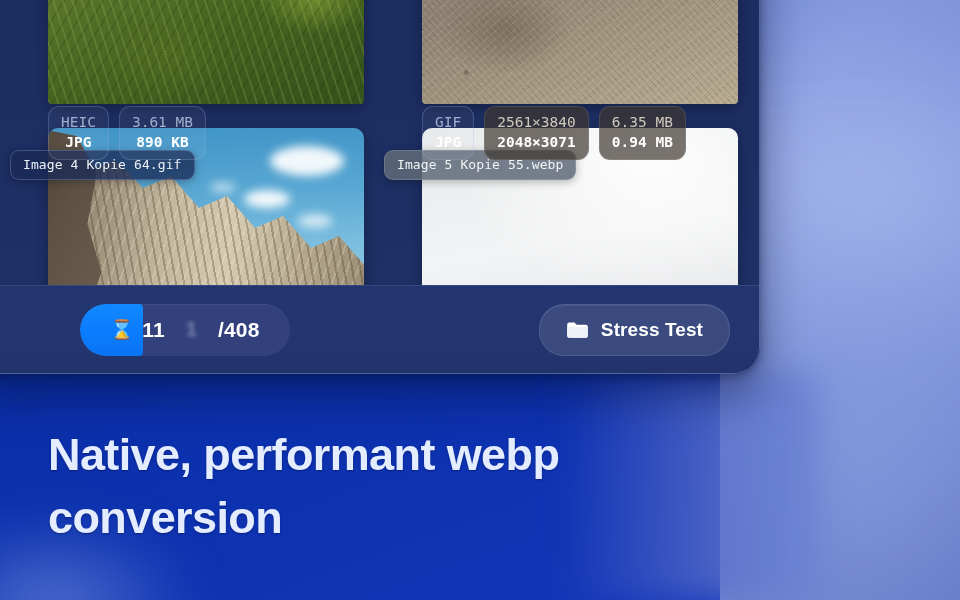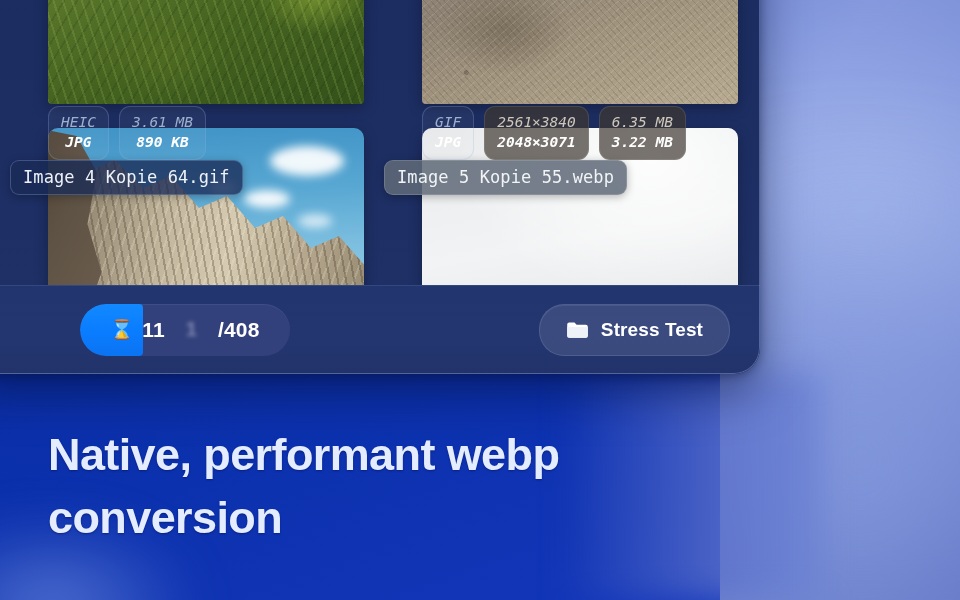--- a/index.html
+++ b/index.html
@@ -220,28 +220,28 @@
   .photo-light::after {
     content: "";
     position: absolute; inset: 0;
     background: radial-gradient(ellipse at 72% 14%, rgba(255,255,255,0.9) 0%, rgba(255,255,255,0) 60%);
   }
 
   
   .filename {
     position: absolute;
     left: 10px;
-    top: 32px;
+    top: 22px;
     z-index: 5;
     display: inline-flex;
     align-items: center;
     padding: 6px 12px 7px;
     border-radius: 9px;
     font-family: "DejaVu Sans Mono", monospace;
-    font-size: 17px;
+    font-size: 13px;
     letter-spacing: 0.1px;
     color: #eef2f8;
     background: rgba(26,42,86,0.78);
     border: 1px solid rgba(150,175,225,0.30);
     box-shadow: 0 2px 8px rgba(0,0,0,0.28);
     white-space: nowrap;
   }
   .filename.on-light {
     color: #f2f4f6;
     background: rgba(96,106,120,0.86);
@@ -265,21 +265,20 @@
     align-items: center;
     justify-content: center;
     padding: 6px 12px 7px;
     border-radius: 11px;
     font-family: "DejaVu Sans Mono", monospace;
     font-size: 14.5px;
     line-height: 1.33;
     background: rgba(255,255,255,0.045);
     border: 1px solid rgba(150,175,225,0.26);
     white-space: nowrap;
-    font-style: italic;
   }
   .badge.solid {
     background: rgba(62,56,48,0.70);
     border: 1px solid rgba(255,255,255,0.10);
   }
   .badge .from { color: #9fb0cd; }
   .badge .to   { color: #ffffff; font-weight: 700; }
   .badge.solid .from { color: #cfc8bd; }
   .badge.solid .to   { color: #ffffff; }
 
@@ -429,21 +428,21 @@
             <div class="badge">
               <span class="from">GIF</span>
               <span class="to">JPG</span>
             </div>
             <div class="badge solid">
               <span class="from">2561×3840</span>
               <span class="to">2048×3071</span>
             </div>
             <div class="badge solid">
               <span class="from">6.35 MB</span>
-              <span class="to">3.22 MB</span>
+              <span class="to">0.94 MB</span>
             </div>
           </div>
         </div>
 
         <div class="card">
           <div class="filename">Image 4 Kopie 64.gif</div>
           <div class="thumb">
             <div class="photo-rock">
               <div class="cloud c1"></div>
               <div class="cloud c2"></div>

